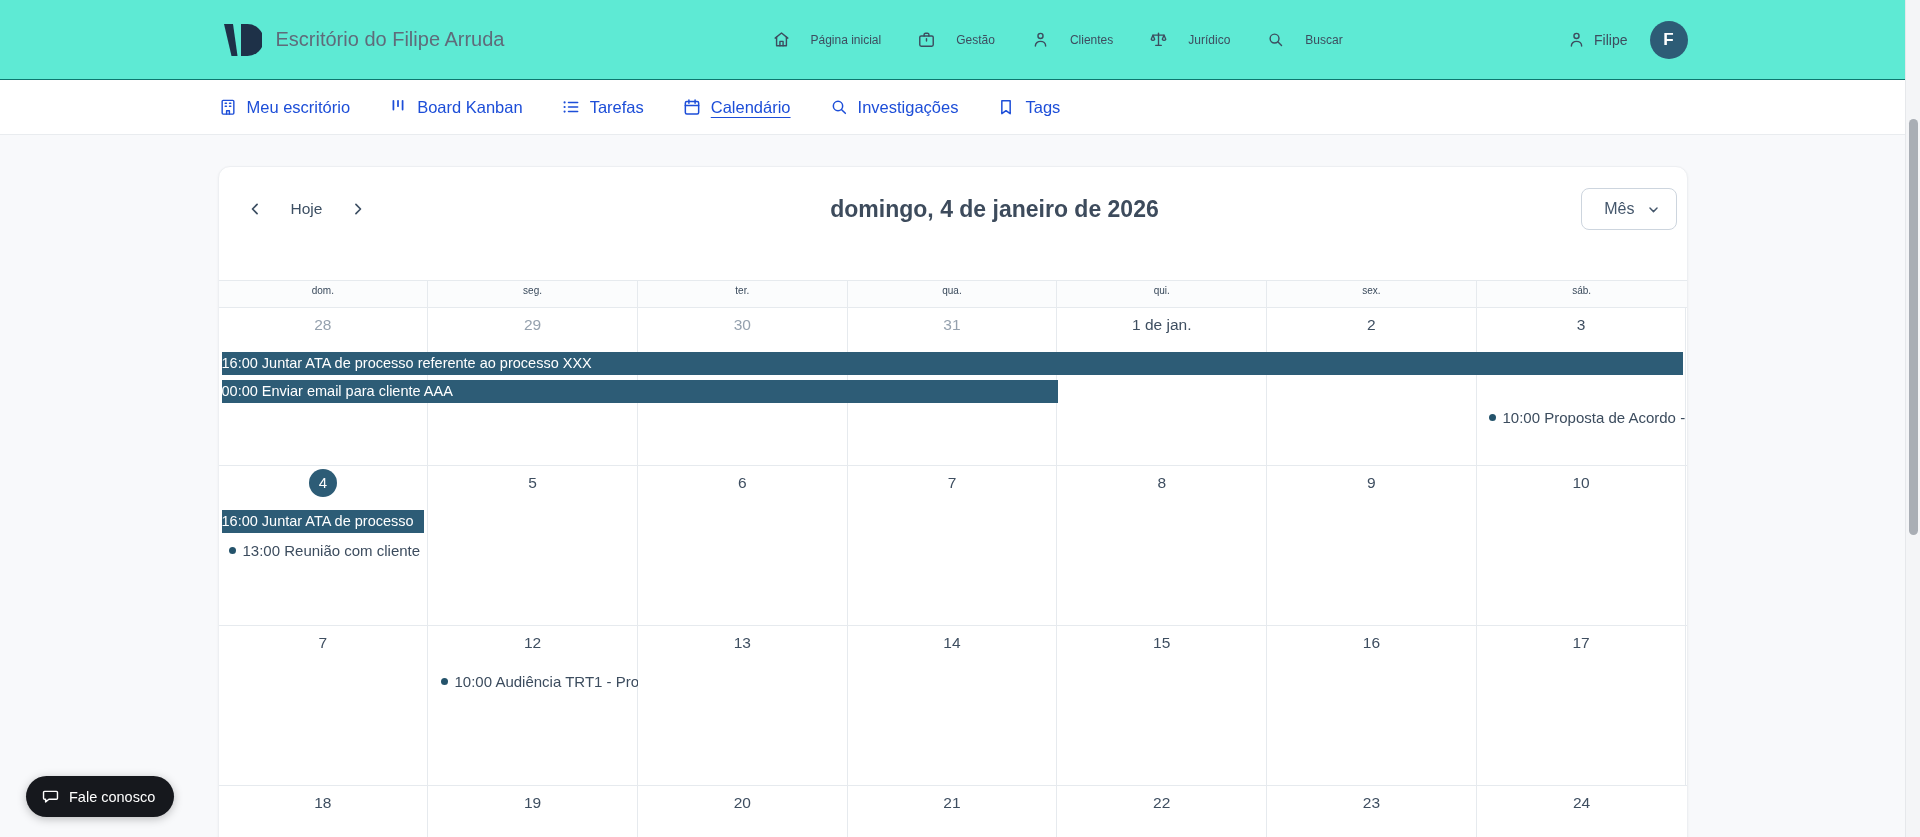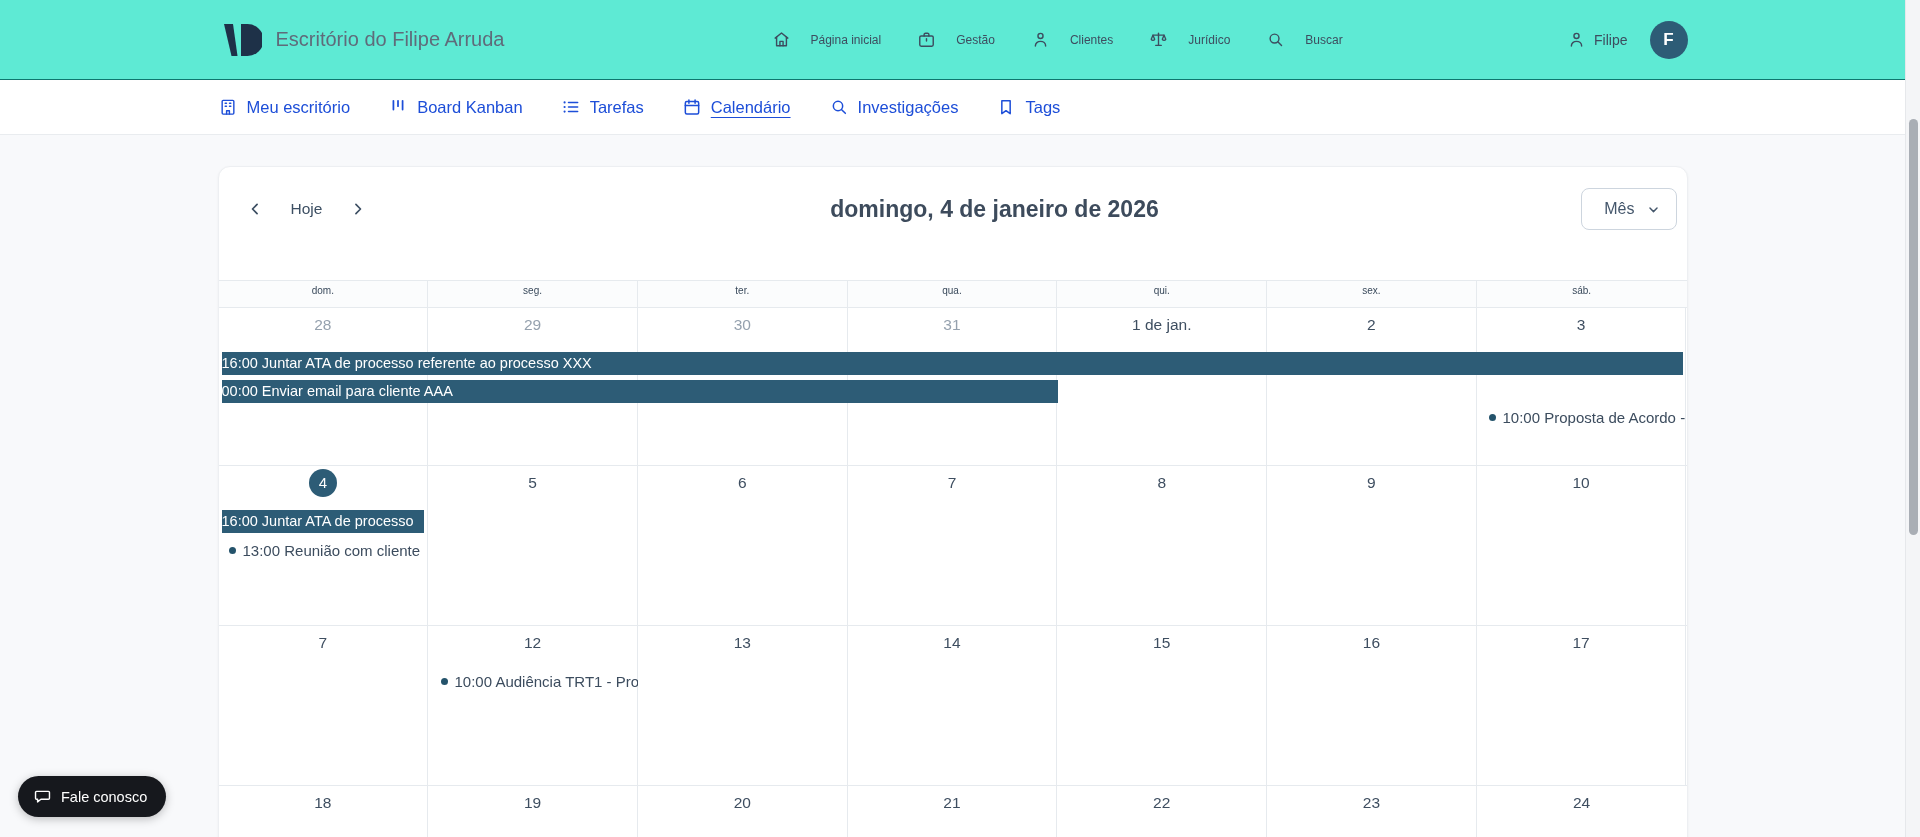--- a/index.html
+++ b/index.html
@@ -48,21 +48,21 @@
   .bar-w1-a{top:44px;left:3px;right:4px}
   .bar-w1-b{top:72px;left:3px;width:836px}
   .bar-w2-a{top:44px;left:3px;width:202px}
   .dot-event{position:absolute;display:flex;align-items:center;gap:7px;font-size:15px;color:#3c4c5e;white-space:nowrap;overflow:hidden;cursor:pointer;z-index:2;height:21px}
   .dot{width:7px;height:7px;border-radius:50%;background:#24536b;flex:none}
   .dot-w1{top:99px;left:1270px;right:0}
   .dot-w2{top:74px;left:10px}
   .dot-w3{top:45px;left:222px;width:197px}
 
   
-  .chat-fab{position:absolute;left:18px;bottom:20px;height:41px;border:none;border-radius:21px;background:#16181d;color:#fff;display:flex;align-items:center;gap:9px;padding:0 19px 0 15px;font-size:14.5px;font-family:inherit;cursor:pointer;box-shadow:0 2px 10px rgba(0,0,0,.25);z-index:10}
+  .chat-fab{position:absolute;left:26px;bottom:20px;height:41px;border:none;border-radius:21px;background:#16181d;color:#fff;display:flex;align-items:center;gap:9px;padding:0 19px 0 15px;font-size:14.5px;font-family:inherit;cursor:pointer;box-shadow:0 2px 10px rgba(0,0,0,.25);z-index:10}
 
   
   .scrollbar{position:absolute;right:0;top:0;width:15px;height:837px;background:#f4f5f7;border-left:1px solid #e6e8eb}
   .scroll-thumb{position:absolute;left:3px;top:119px;width:9px;height:416px;border-radius:5px;background:#a9aeb5;cursor:pointer}
 
   svg{display:block}
 </style>
 </head>
 <body>
 

